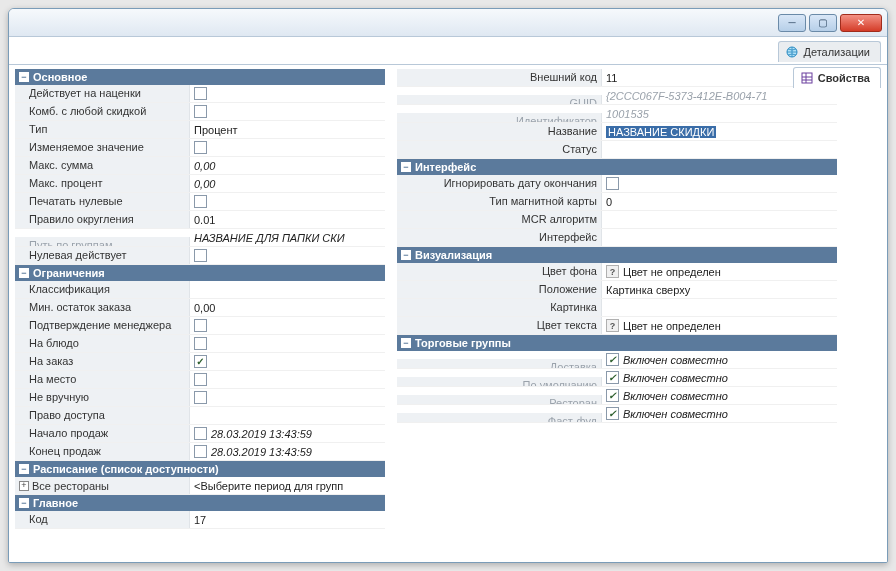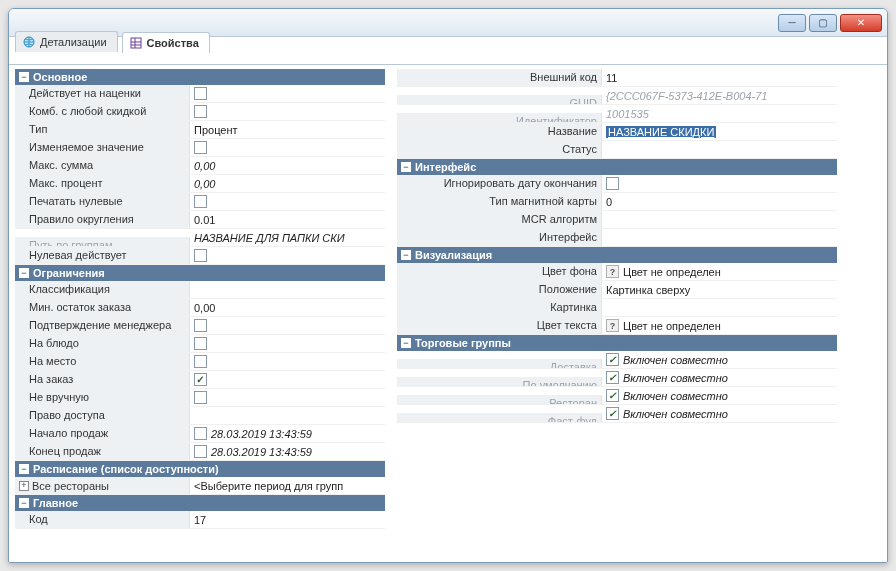--- a/index.html
+++ b/index.html
@@ -42,25 +42,26 @@
     font-size: 10px;
     cursor: pointer;
   }
   .win-min { background: linear-gradient(#d9e7f7,#b6cfe8); color:#2b4560; }
   .win-max { background: linear-gradient(#d9e7f7,#b6cfe8); color:#2b4560; }
   .win-close { background: linear-gradient(#f39184,#d43c28); border-color:#a02c1c; color:#fff; width:42px; }
 
   .tabs {
     display: flex;
     align-items: flex-end;
-    padding: 4px 6px 12px 6px;
+    padding: 4px 6px 2px 6px;
     height: 28px;
     background: #fff;
     border-bottom: 1px solid #b8c8d8;
     gap: 4px;
+    flex-direction: column;
   }
   .tab {
     display:flex; align-items:center; gap:4px;
     padding: 3px 10px 3px 6px;
     border: 1px solid #b8c8d8;
     border-bottom: none;
     background:#eaedf0;
     color:#333;
     cursor:pointer;
     border-radius: 3px 3px 0 0;
@@ -128,21 +129,21 @@
   }
   .row .value.italic { font-style: italic; }
   .row .value.disabled { color:#9aa2ab; font-style:italic; }
   .checkbox {
     width:13px;height:13px;border:1px solid #8a99aa;background:#fff;
     display:inline-flex;align-items:center;justify-content:center;
     font-size:10px;color:#2b5d2b;
   }
   .checkbox.checked::after { content:"✓"; font-weight:bold; }
   .highlight {
-    background:#3a6da8; color:#fff; padding:0 2px;text-decoration:underline;
+    background:#3a6da8; color:#fff; padding:0 2px;
   }
   .expander {
     width:10px;height:10px;border:1px solid #888;background:#fff;
     display:inline-flex;align-items:center;justify-content:center;
     font-size:9px;line-height:1;color:#444;margin-right:3px;
   }
   .unknown {
     width:13px;height:13px;border:1px solid #b0b0b0;background:#f0f0f0;
     display:inline-flex;align-items:center;justify-content:center;
     font-size:9px;color:#555;font-weight:bold;
@@ -259,29 +260,29 @@
             <span class="checkbox"></span>
           </div>
       </div>
       <div class="row">
         <div class="label">На блюдо</div>
         <div class="value">
             <span class="checkbox"></span>
           </div>
       </div>
       <div class="row">
+        <div class="label">На заказ</div>
+        <div class="value">
+            <span class="checkbox checked"></span>
+          </div>
+      </div>
+      <div class="row">
         <div class="label">На место</div>
         <div class="value">
             <span class="checkbox"></span>
-          </div>
-      </div>
-      <div class="row">
-        <div class="label">На заказ</div>
-        <div class="value">
-            <span class="checkbox checked"></span>
           </div>
       </div>
       <div class="row">
         <div class="label">Не вручную</div>
         <div class="value">
             <span class="checkbox"></span>
           </div>
       </div>
       <div class="row">
         <div class="label">Право доступа</div>

